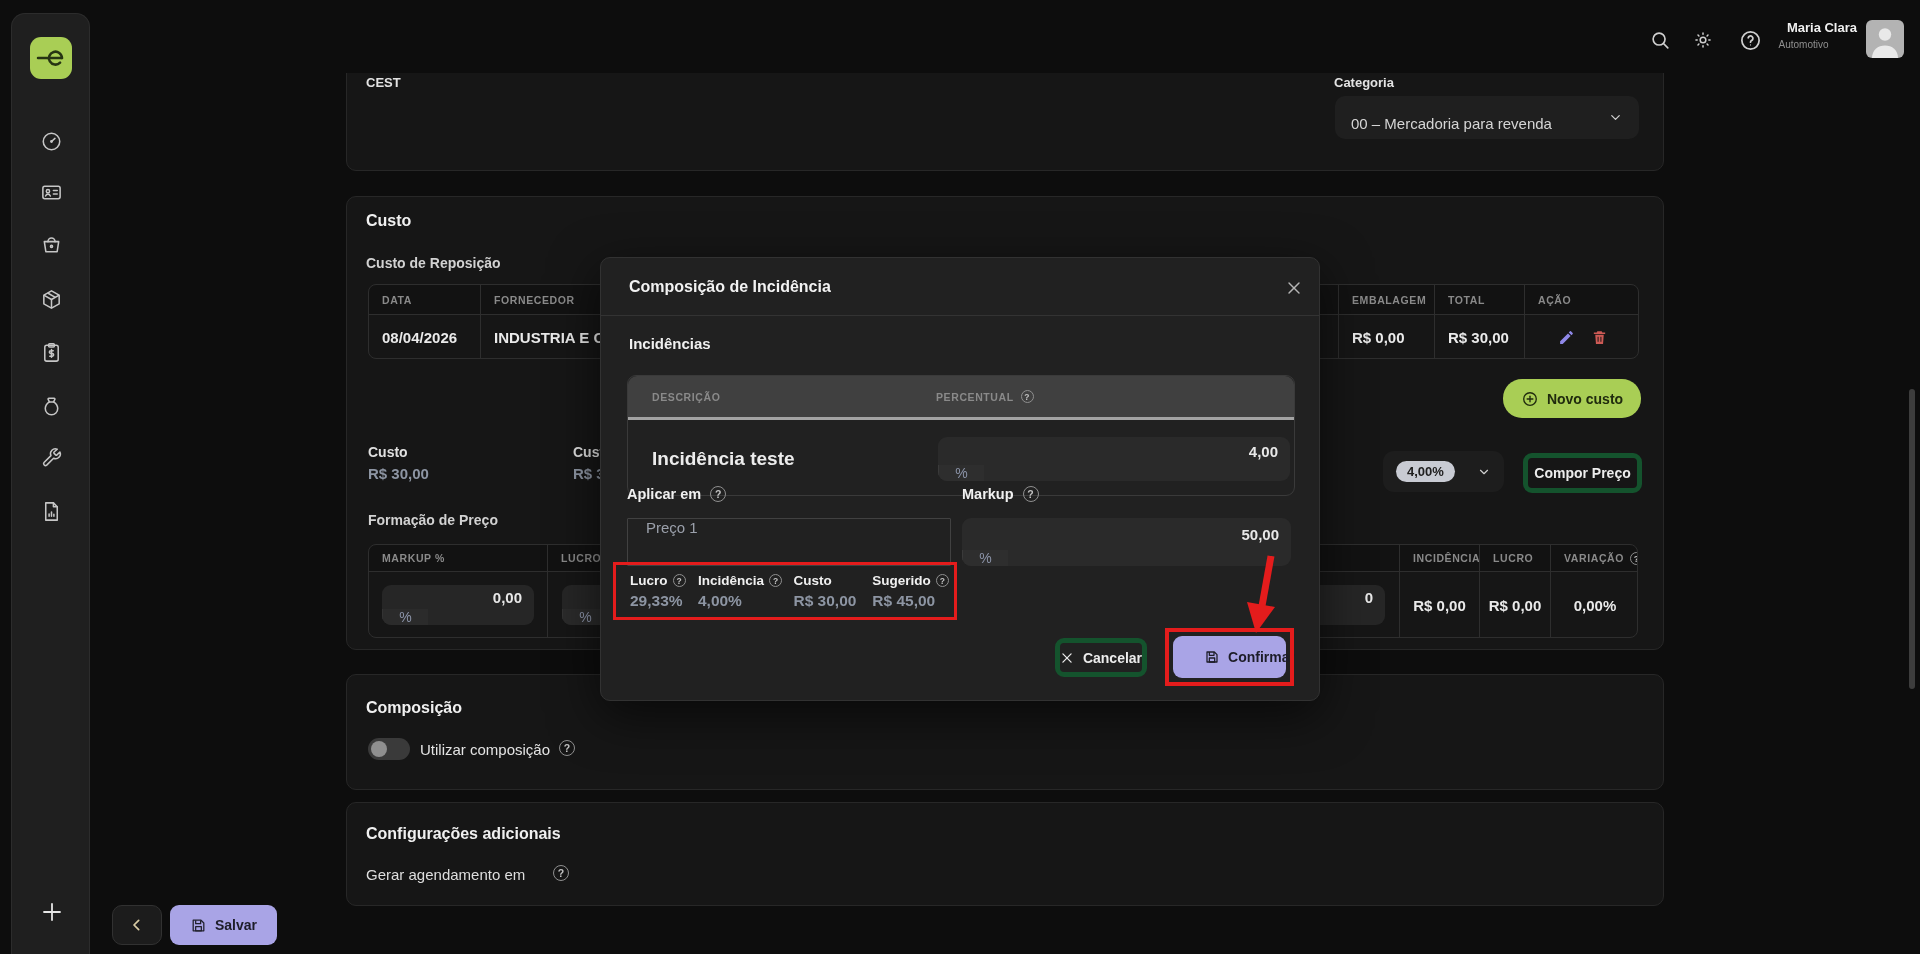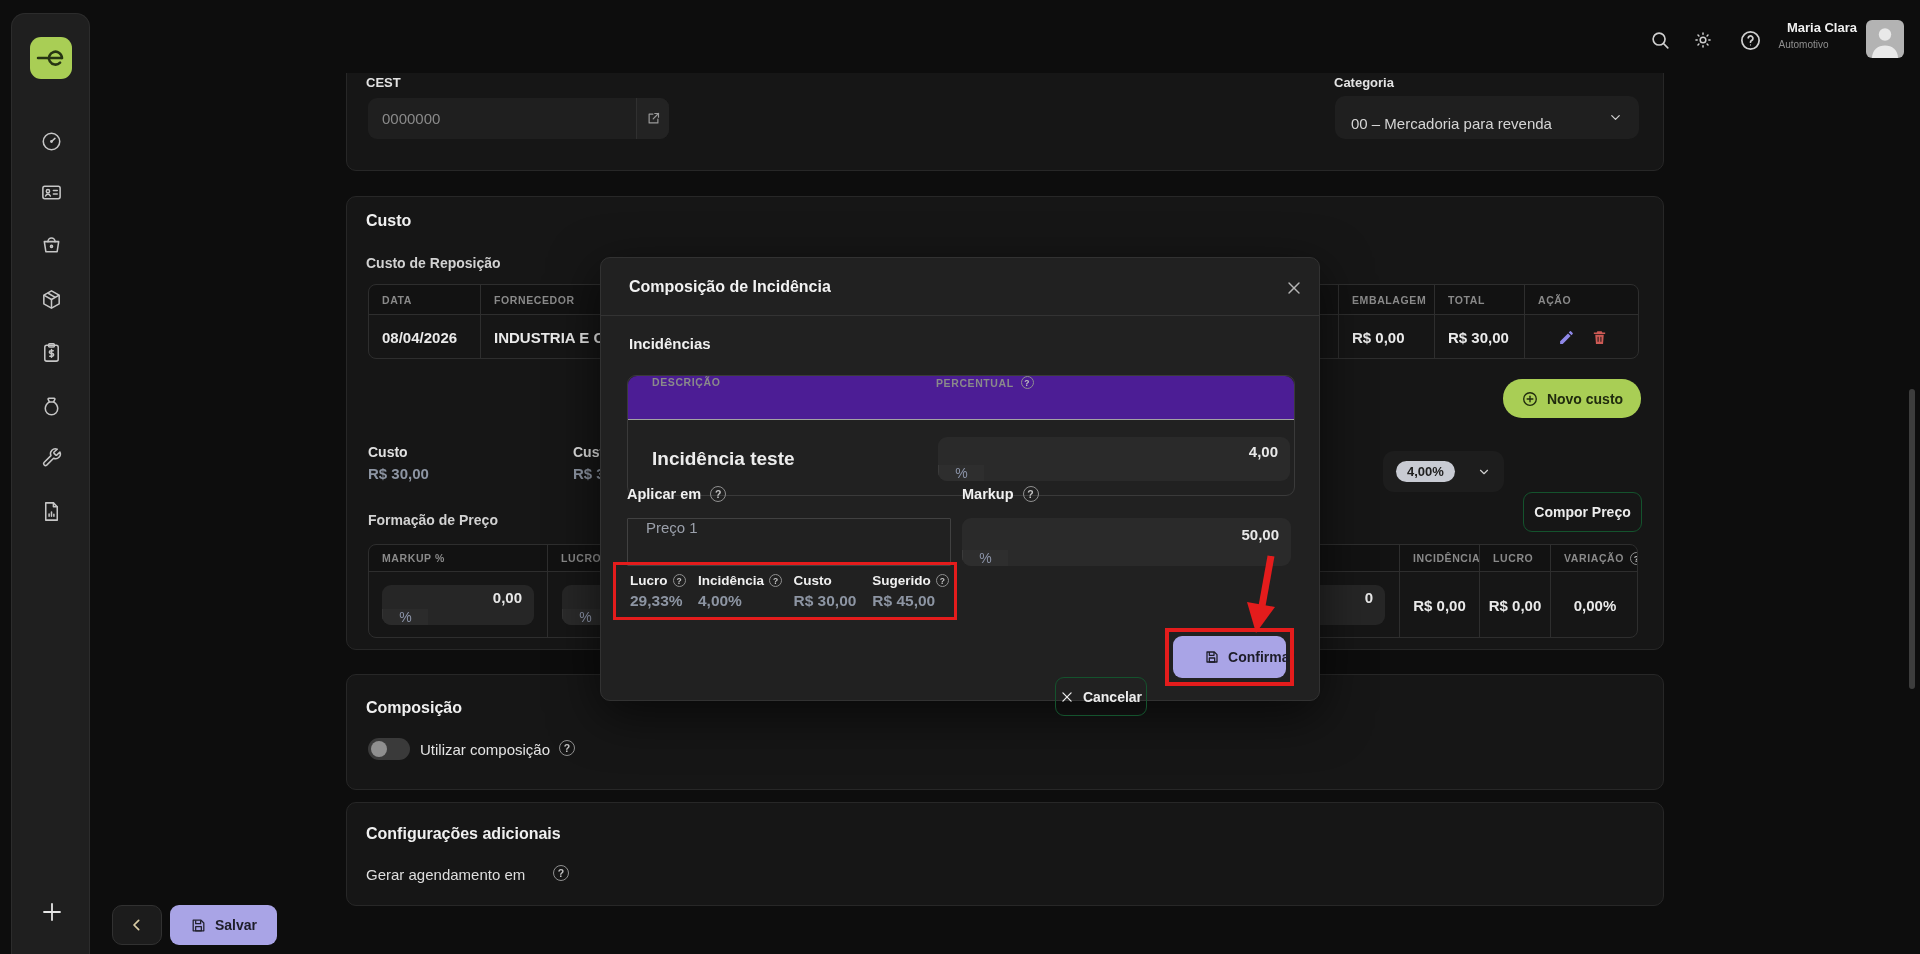--- a/index.html
+++ b/index.html
@@ -43,32 +43,32 @@
   .pctseg { width:46px; border-left:1px solid #333; display:flex; align-items:center; justify-content:center; color:#8b93a8; font-size:14px; background:#2b2b2b; }
   .ghostinput { position:absolute; background:transparent; border:1px solid #414141; border-radius:1px; display:flex; align-items:flex-start; padding-left:18px; font-size:15px; color:#9ba0ab; }
 
   .help { display:inline-flex; flex:none; width:16px; height:16px; border:1.5px solid #8f8f8f; border-radius:50%; color:#c2c2c2; font-size:10.5px; font-weight:700; align-items:center; justify-content:center; background:transparent; cursor:pointer; }
   .help.sm { width:13px; height:13px; font-size:8.5px; border-width:1.2px; }
   .help::before { content:"?"; }
 
   .btn { display:flex; align-items:center; justify-content:center; gap:8px; border-radius:9px; font-weight:700; font-size:14px; cursor:pointer; border:none; font-family:"Liberation Sans", sans-serif; }
   .btn-green { background:#a9ce55; color:#202b0e; border-radius:19px; }
   .btn-purple { background:#a9a4e6; color:#1d1d28; }
-  .btn-ghost { background:transparent; border:1px solid #14532d; color:#ececec;margin-top:39px; }
+  .btn-ghost { background:transparent; border:5px solid #14532d; color:#ececec; }
 
   
   .toggle { position:absolute; width:42px; height:22px; border-radius:11px; background:#3a3a3a; cursor:pointer; }
   .knob { position:absolute; left:3px; top:3px; width:16px; height:16px; border-radius:50%; background:#8f8f8f; }
 
   
   .modal { position:absolute; left:600px; top:257px; width:720px; height:444px; background:#212121; border:1px solid #323232; border-radius:10px; box-shadow:0 14px 50px rgba(0,0,0,.6); z-index:10; }
   .modal-header { position:absolute; left:0; top:0; width:100%; height:58px; border-bottom:1px solid #333; }
   .modal-title { position:absolute; left:28px; top:20px; font-size:16px; font-weight:700; color:#f2f2f2; }
   .mtable { position:absolute; left:26px; top:117px; width:668px; height:121px; border:1px solid #3a3a3a; border-radius:9px; }
-  .mtable-head { height:44px; border-bottom:1px solid #a3a3a3; background:#4c1d95; border-radius:9px 9px 0 0; display:flex; align-items:flex-start; }
+  .mtable-head { height:44px; border-bottom:3px solid #a3a3a3; background:#404040; border-radius:9px 9px 0 0; display:flex; align-items:center; }
   .mtable-body { position:relative; height:76px; }
 
   .annot-red { position:absolute; border:4px solid #e41c1c; z-index:30; pointer-events:none; }
   .summary-box { position:absolute; left:12px; top:304px; width:344px; height:58px; border:3px solid #e41c1c; display:flex; padding:8px 0 0 14px; }
   .sum-label { display:flex; align-items:center; gap:5px; font-size:13.5px; font-weight:700; color:#f0f0f0; }
   .sum-value { margin-top:4px; font-size:15.5px; font-weight:700; color:#8d95a3; }
 
   .scrollthumb { position:absolute; left:1909px; top:389px; width:6px; height:300px; background:#3d3d3d; border-radius:3px; z-index:7; cursor:pointer; }
 </style>
 </head>
@@ -183,30 +183,20 @@
     <button class="navbtn" style="top:885px;">
       <svg width="24" height="24" viewBox="0 0 24 24" fill="none" stroke="#e6e6e6" stroke-width="1.8" stroke-linecap="round">
           <line x1="12" y1="4" x2="12" y2="20"></line>
           <line x1="4" y1="12" x2="20" y2="12"></line>
         </svg>
     </button>
   </aside>
 
   <section class="card" style="top:40px;height:131px;">
     <div class="abs lbl" style="left:19px;top:34px;">CEST</div>
-    <div class="abs" style="left:21px;top:57px;width:301px;height:41px;background:#1f1f1f;border-radius:9px;display:flex;align-items:stretch;overflow:hidden;">
-      <div style="flex:1;display:flex;align-items:center;padding-left:14px;font-size:15px;color:#8a8a8a;">0000000</div>
-      <button style="width:33px;border:none;border-left:1px solid #303030;background:#232323;display:flex;align-items:center;justify-content:center;cursor:pointer;">
-        <svg width="15" height="15" viewBox="0 0 24 24" fill="none" stroke="#9a9a9a" stroke-width="1.9" stroke-linecap="round" stroke-linejoin="round">
-            <path d="M19 13v6H5V5h6"></path>
-            <path d="M14 4h6v6"></path>
-            <line x1="20" y1="4" x2="11.5" y2="12.5"></line>
-          </svg>
-      </button>
-    </div>
     <div class="abs lbl" style="left:987px;top:34px;">Categoria</div>
     <div class="abs" style="left:988px;top:55px;width:304px;height:43px;background:#1f1f1f;border-radius:10px;display:flex;align-items:center;padding:0 16px;cursor:pointer;">
       <span style="flex:1;font-size:15px;color:#d5d5d5;margin-top:11px;">00 – Mercadoria para revenda</span>
       <span>
           <svg width="15" height="15" viewBox="0 0 24 24" fill="none" stroke="#cfcfcf" stroke-width="2" stroke-linecap="round" stroke-linejoin="round">
             <polyline points="6 9 12 15 18 9"></polyline>
           </svg>
         </span>
     </div>
   </section>

